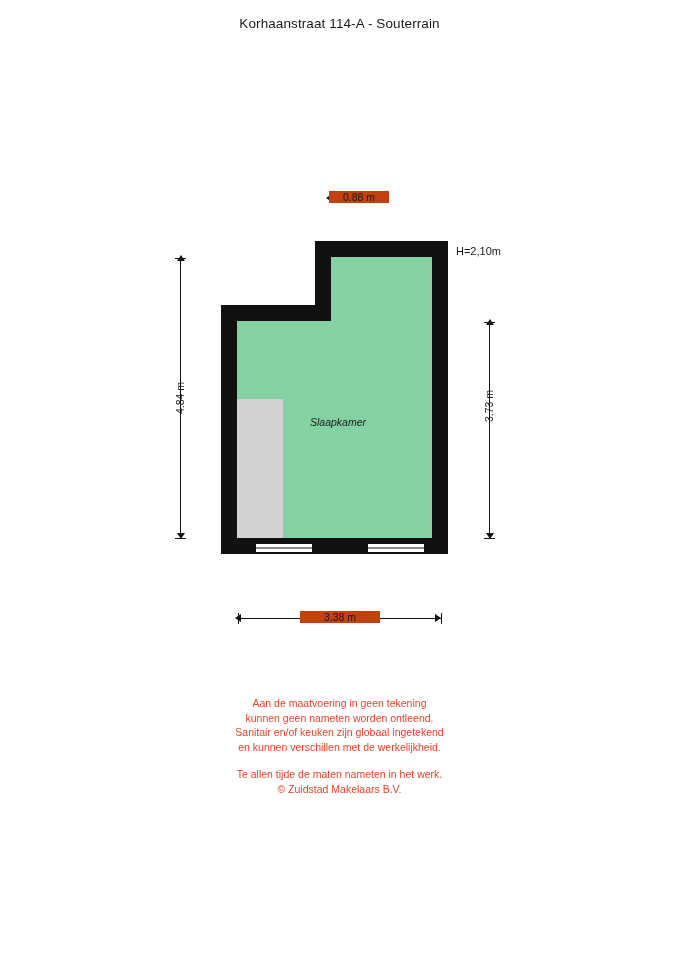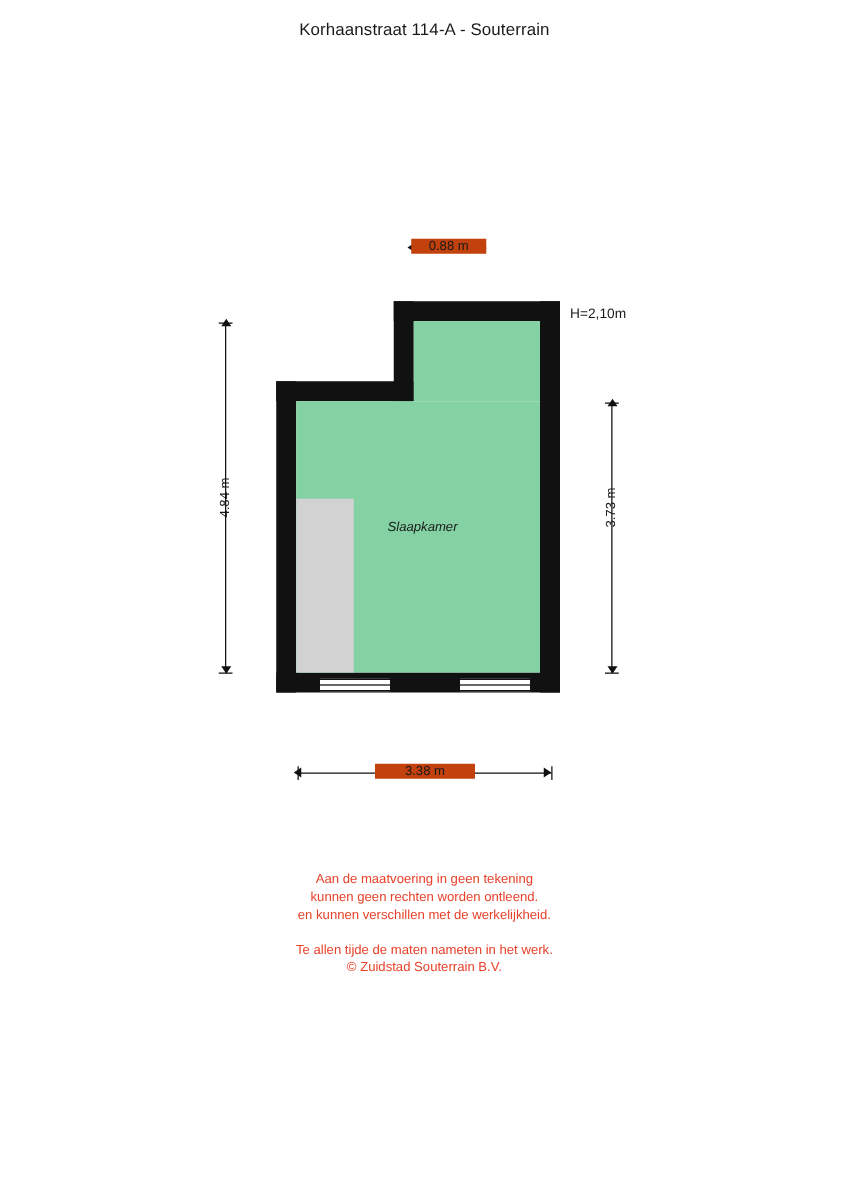--- a/index.html
+++ b/index.html
@@ -219,17 +219,18 @@
   <div class="arrow arrow-left" style="left:235px; top:614px;"></div>
   <div class="arrow arrow-right" style="left:435px; top:614px;"></div>
   <div class="tick-v" style="left:238px; top:613px;"></div>
   <div class="tick-v" style="left:441px; top:613px;"></div>
   <div class="dim-text-box" style="left:300px; top:611px; width:80px;">3.38 m</div>
 
 </div>
 
 <div id="disclaimer">
   <div>Aan de maatvoering in geen tekening</div>
-  <div>kunnen geen rechten worden ontleend.</div>
+  <div>kunnen geen nameten worden ontleend.</div>
+  <div>Sanitair en/of keuken zijn globaal ingetekend</div>
   <div>en kunnen verschillen met de werkelijkheid.</div>
   <div class="blk2">Te allen tijde de maten nameten in het werk.</div>
-  <div>© Zuidstad Souterrain B.V.</div>
+  <div>© Zuidstad Makelaars B.V.</div>
 </div>
 
 </body></html>

